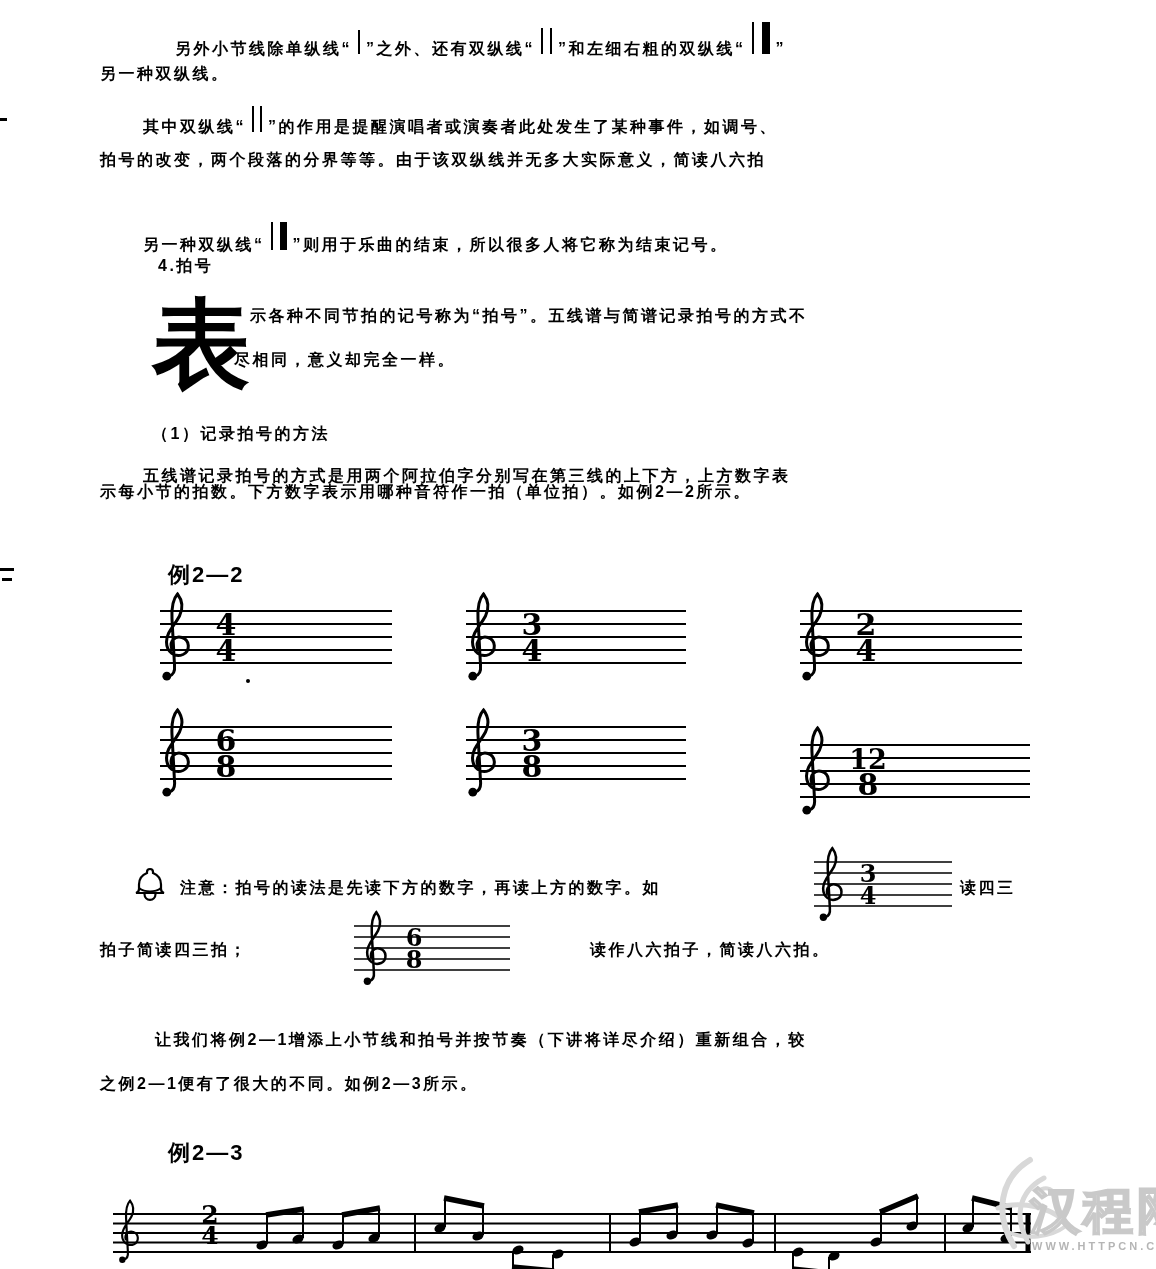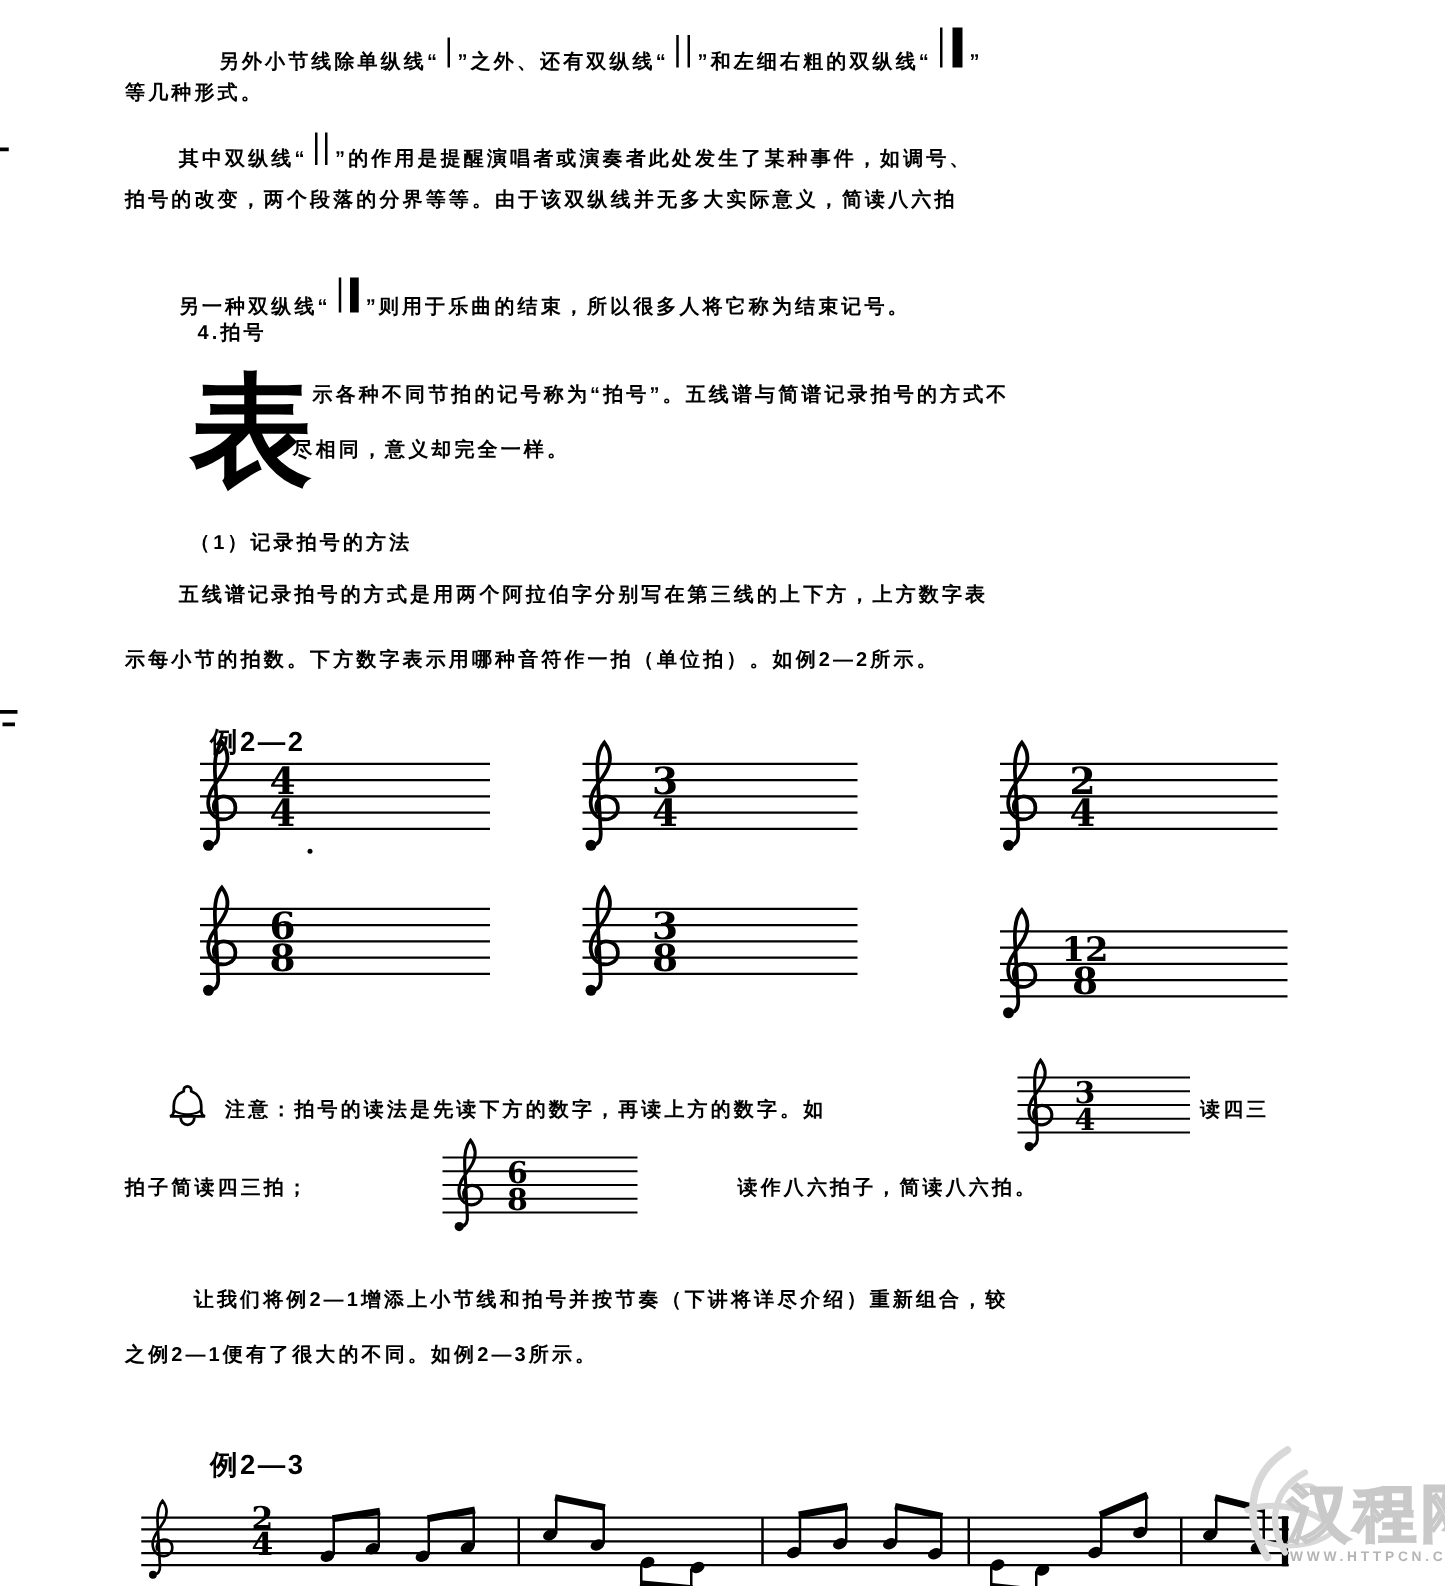--- a/index.html
+++ b/index.html
@@ -1,20 +1,20 @@
 <!DOCTYPE html>
 <html><head>
 <meta charset="utf-8">
 <style>
   html,body{margin:0;padding:0;background:#ffffff;}
   .page{position:relative;width:1156px;height:1269px;background:#ffffff;overflow:hidden;
         font-family:"Liberation Sans","DejaVu Sans",sans-serif;color:#000;}
   .line{position:absolute;white-space:nowrap;font-size:16px;font-weight:700;letter-spacing:2.5px;}
   .line span{vertical-align:baseline;}
-  .label{position:absolute;white-space:nowrap;font-size:22px;font-weight:700;letter-spacing:2px;margin-top:19px;}
+  .label{position:absolute;white-space:nowrap;font-size:22px;font-weight:700;letter-spacing:2px;}
   .dropcap{position:absolute;font-size:98px;font-weight:900;line-height:0.95;letter-spacing:0;}
   
   .bl{display:inline-block;vertical-align:-4px;margin:0 6px;}
   .bl-single{width:2px;height:24px;background:#000;}
   .bl-double{width:7px;height:26px;border-left:2px solid #000;border-right:2px solid #000;}
   .bl-double-sm{width:6px;height:26px;border-left:2px solid #000;border-right:2px solid #000;vertical-align:-6px;}
   .bl-final-big{width:8px;height:32px;border-left:2px solid #000;border-right:8px solid #000;vertical-align:-8px;}
   .bl-final{width:7px;height:28px;border-left:2px solid #000;border-right:7px solid #000;vertical-align:-6px;}
   
   .staff{position:absolute;}
@@ -45,21 +45,21 @@
                  C17 46.5 11.5 52 13.5 59" fill="none" stroke="#000" stroke-width="3" stroke-linecap="round"></path>
         <circle cx="8.8" cy="87.2" r="4.4" fill="#000"></circle>
       </g>
     </defs>
   </svg>
 
   <div class="line" style="left:175px;top:22px">
     <span>另外小节线除单纵线“</span><span class="bl bl-single"></span><span>”之外、还有双纵线“</span><span class="bl bl-double"></span><span>”和左细右粗的双纵线“</span><span class="bl bl-final-big"></span><span>”</span>
   </div>
   <div class="line" style="left:100px;top:64px">
-    <span>等几种形式。</span>
+    <span>另一种双纵线。</span>
   </div>
 
   <div class="line" style="left:143px;top:106px">
     <span>其中双纵线“</span><span class="bl bl-double-sm"></span><span>”的作用是提醒演唱者或演奏者此处发生了某种事件，如调号、</span>
   </div>
   <div class="line" style="left:100px;top:150px">
     <span>拍号的改变，两个段落的分界等等。由于该双纵线并无多大实际意义，简读八六拍</span>
   </div>
 
   <div class="line" style="left:143px;top:222px">
@@ -78,21 +78,21 @@
     <span>示各种不同节拍的记号称为“拍号”。五线谱与简谱记录拍号的方式不</span>
   </div>
 
   <div class="line" style="left:152px;top:424px">
     <span>（1）记录拍号的方法</span>
   </div>
 
   <div class="line" style="left:143px;top:466px">
     <span>五线谱记录拍号的方式是用两个阿拉伯字分别写在第三线的上下方，上方数字表</span>
   </div>
-  <div class="line" style="left:100px;top:518px">
+  <div class="line" style="left:100px;top:482px">
     <span>示每小节的拍数。下方数字表示用哪种音符作一拍（单位拍）。如例2—2所示。</span>
   </div>
 
   <div class="label" style="left:168px;top:560px">例2—2</div>
 
   <div class="staff" style="left:146px;top:586px">
     <svg width="250" height="122">
       <path class="sl" d="M14 25 H246 M14 38 H246 M14 51 H246 M14 64 H246 M14 77 H246"></path>
       <use href="#gclef" x="12" y="3"></use>
       <text class="ts" x="80" y="49">4</text>

